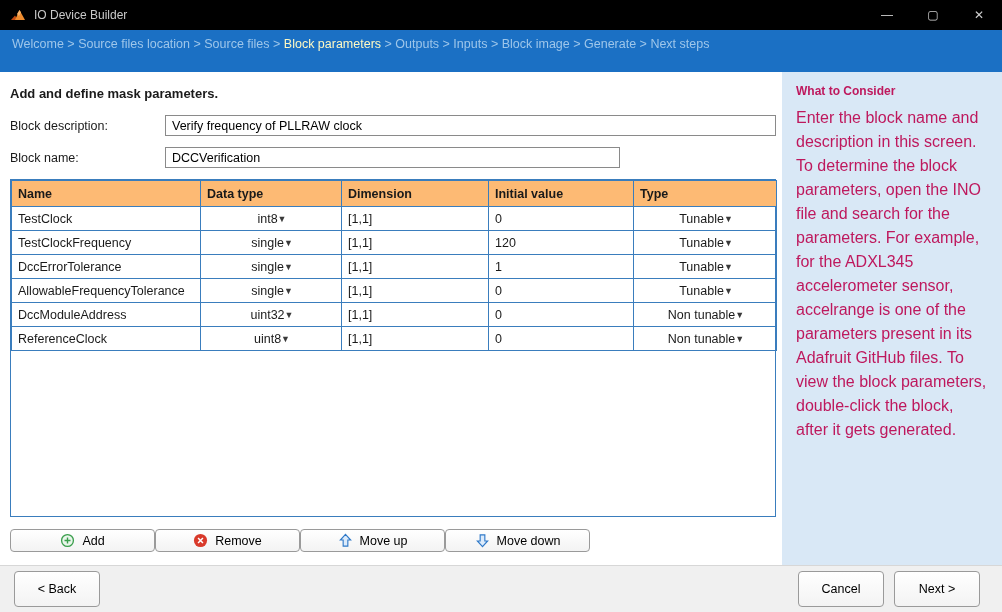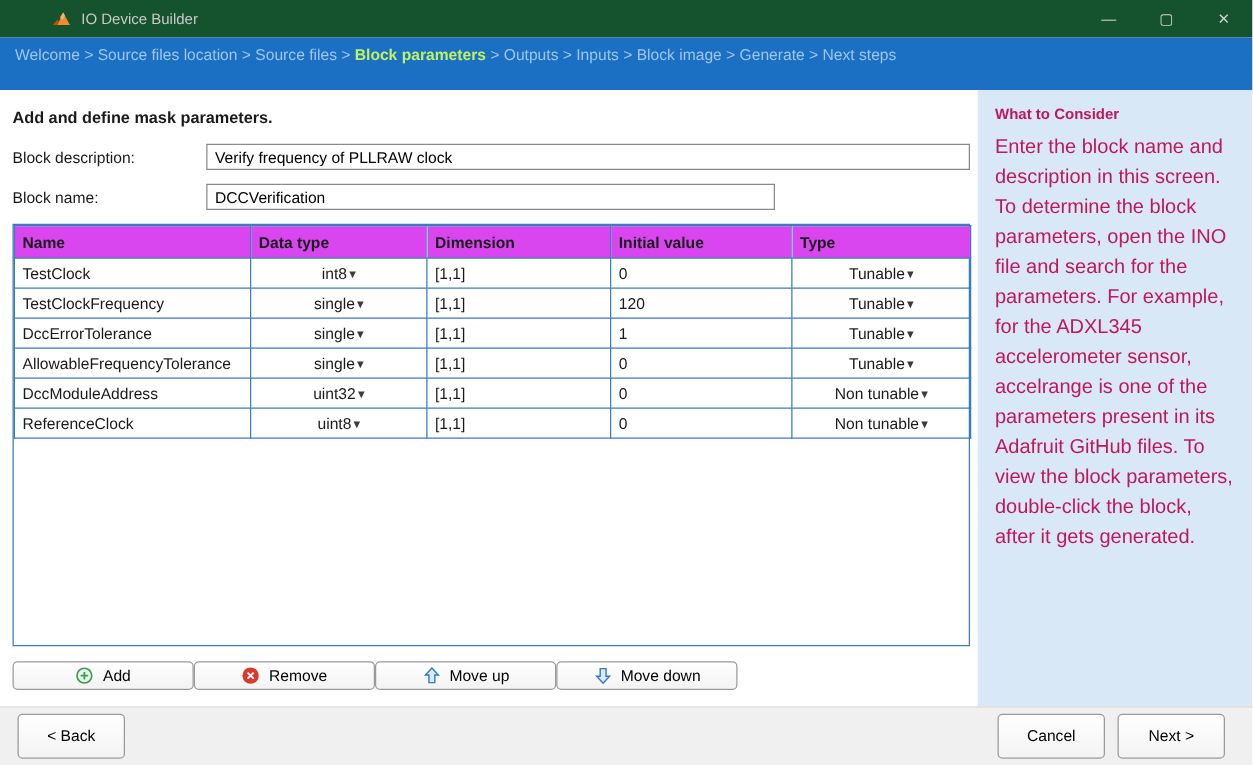--- a/index.html
+++ b/index.html
@@ -1,29 +1,29 @@
 <!DOCTYPE html>
 <html><head>
 <meta charset="utf-8">
 <style>
   * { margin:0; padding:0; box-sizing:border-box; }
   html,body { width:1002px; height:612px; overflow:hidden; }
   body { font-family:"Liberation Sans", sans-serif; font-size:12.5px; color:#1a1a1a; background:#fff; }
 
   
-  .titlebar { height:30px; background:#14532d; display:flex; align-items:center; color:#c9c9c9;padding-left:31px; }
+  .titlebar { height:30px; background:#000000; display:flex; align-items:center; color:#c9c9c9; }
   .titlebar .app-icon { width:16px; height:16px; margin:0 8px 0 10px; flex:0 0 auto; }
   .titlebar .title { font-size:12px; color:#c9c9c9; flex:1 1 auto; }
   .win-controls { display:flex; height:100%; }
   .win-btn { width:46px; height:100%; display:flex; align-items:center; justify-content:center; font-size:12px; color:#cfcfcf; cursor:default; }
 
   
   .crumbbar { height:42px; background:#1b70c4; padding:7px 12px 0 12px; }
   .crumbbar .crumb { color:#9ec6ea; font-size:12.5px; cursor:pointer; }
-  .crumbbar .crumb.active { color:#bef264; font-weight:bold; }
+  .crumbbar .crumb.active { color:#fef9c3; font-weight:normal; }
   .crumbbar .sep { color:#9ec6ea; font-size:12.5px; }
 
   
   .content { display:flex; height:493px; }
   .main { width:782px; background:#ffffff; padding:14px 6px 0 10px; position:relative; }
   .sidebar { width:220px; background:#d9e8f6; padding:12px 14px; }
   .sidebar h3 { color:#be185d; font-size:12px; margin-bottom:8px; font-weight:bold; }
   .sidebar p { font-size:16px; line-height:1.5; color:#be185d; }
 
   .page-heading { font-weight:bold; font-size:13px; margin-bottom:14px; }
@@ -31,21 +31,21 @@
   .form-row { display:flex; align-items:center; margin-bottom:11px; }
   .form-row label { width:155px; font-size:12.5px; }
   .form-row input { height:21px; border:1px solid #8a8a8a; padding:0 6px; font-size:12.5px; font-family:"Liberation Sans", sans-serif; background:#fff; }
   .input-name { width:455px; }
   .input-desc { width:611px; }
 
   
   .table-wrap { width:766px; height:338px; border:1px solid #3a7dbd; margin-top:2px; background:#fff; }
   table { border-collapse:collapse; table-layout:fixed; width:765px; font-size:12.5px; }
   th, td { border:1px solid #3a7dbd; padding:0 6px; height:24px; text-align:left; white-space:nowrap; overflow:hidden; font-weight:normal; }
-  thead th { background:#d946ef; font-weight:bold; height:26px; }
+  thead th { background:#fdba74; font-weight:bold; height:26px; }
   td.dd { padding-right:4px; }
   td.dd .cellflex { display:flex; justify-content:center; align-items:center; }
   .arrow { color:#3a3a3a; font-size:9px; }
 
   
   .actions { display:flex; margin-top:12px; }
   .act-btn { width:145px; height:23px; border:1px solid #9a9a9a; border-radius:4px; background:linear-gradient(#ffffff,#f3f3f3); display:flex; align-items:center; justify-content:center; gap:7px; font-size:12.5px; cursor:pointer; font-family:"Liberation Sans", sans-serif; }
   .act-btn svg { flex:0 0 auto; }
 
   

